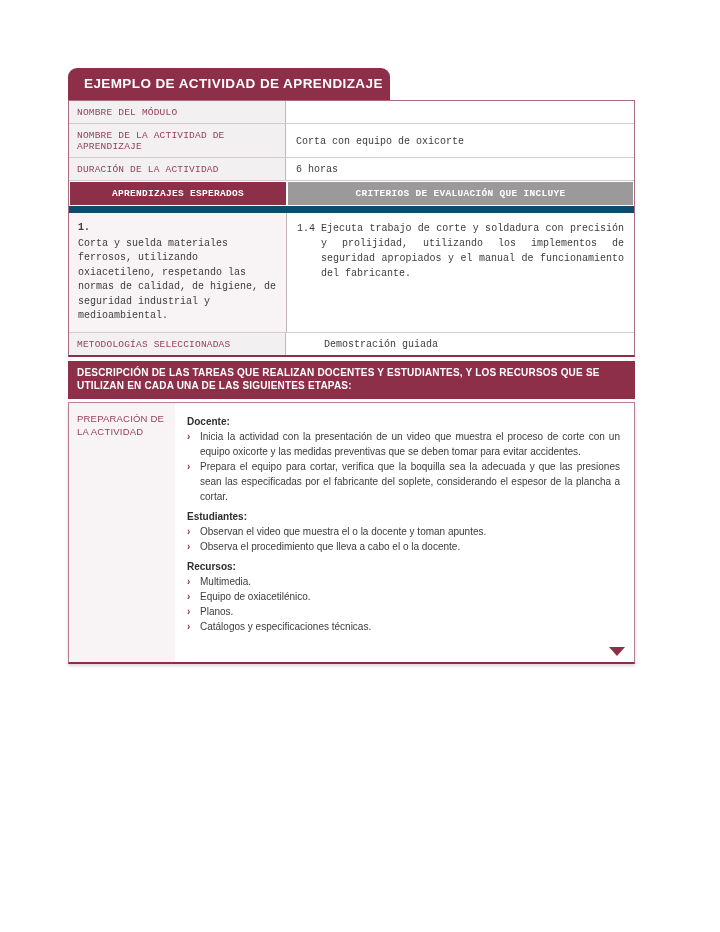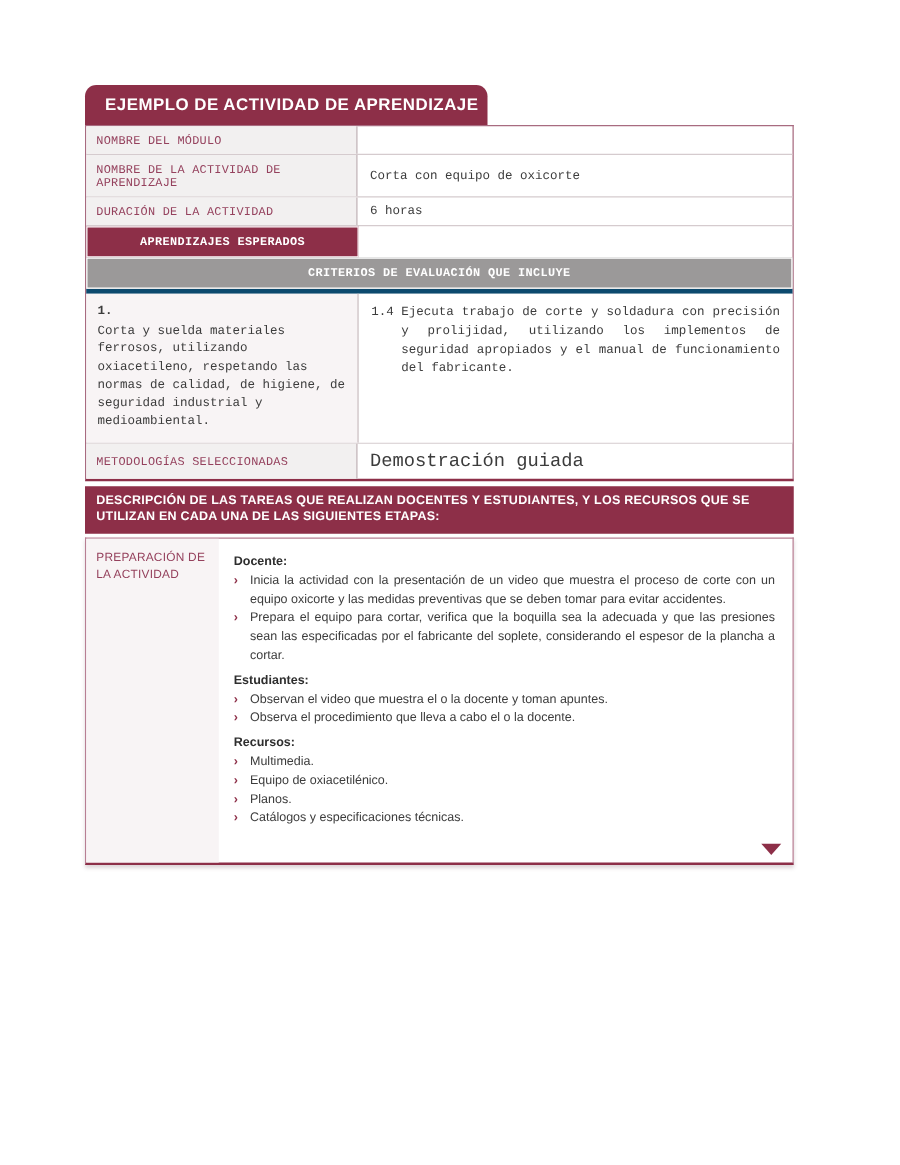--- a/index.html
+++ b/index.html
@@ -26,21 +26,21 @@
   .info-label {
     width:217px; background:#f2f0f0; color:#95415d;
     font-size:9.5px; letter-spacing:.2px;
     padding:6px 4px 5px 8px; border-right:1px solid #c3b6ba;
     display:flex; align-items:center;
   }
   .info-value { flex:1; font-size:10px; padding:6px 8px 5px 10px; display:flex; align-items:center; }
   .info-value.bold { font-weight:bold; }
 
   
-  .hdr-row { display:flex; border-bottom:4px solid #0c4a6e;flex-direction:column; }
+  .hdr-row { display:flex; border-bottom:7px solid #0c4a6e; }
   .hdr-cell {
     color:#fff; font-weight:bold; font-size:9.5px; letter-spacing:.3px;
     text-align:center; padding:6px 4px; border:1px solid #ffffff;
   }
   .hdr-left { width:218px; background:#8d2f48; }
   .hdr-right { flex:1; background:#9b9999; }
 
   
   .content-row { display:flex; align-items:stretch; border-bottom:1px solid #d5cbce; min-height:102px; }
   .ae-cell {
@@ -48,27 +48,27 @@
     border-right:1px solid #c3b6ba; font-size:10px; line-height:14.5px;
   }
   .ae-num { font-weight:bold; display:block; margin-bottom:1px; }
   .ae-text { text-align:justify; }
   .ce-cell { flex:1; background:#fff; padding:8px 10px 8px 10px; font-size:10px; line-height:15px; }
   .ce-item { display:flex; }
   .ce-num { width:24px; flex:0 0 24px; }
   .ce-text { flex:1; text-align:justify; }
 
   
-  .met-row { display:flex; align-items:stretch; }
+  .met-row { display:flex; align-items:stretch;gap:28px; }
   .met-label {
     width:217px; background:#f2f0f0; color:#95415d; font-size:9.5px;
     padding:6px 4px 5px 8px; border-right:1px solid #c3b6ba;
     display:flex; align-items:center; letter-spacing:.2px;
   }
-  .met-value { flex:1; font-size:15px; padding:6px 8px 5px 10px; display:flex; align-items:center; }
+  .met-value { flex:1; font-size:10px; padding:6px 8px 5px 10px; display:flex; align-items:center; }
 
   .gap4 { height:4px; }
   .gap2 { height:3px; }
 
   
   .banner {
     background:#8d2f48; color:#ffffff; font-weight:bold;
     font-size:10px; line-height:13.5px; letter-spacing:.2px;
     padding:5px 10px 6px 9px;
   }

